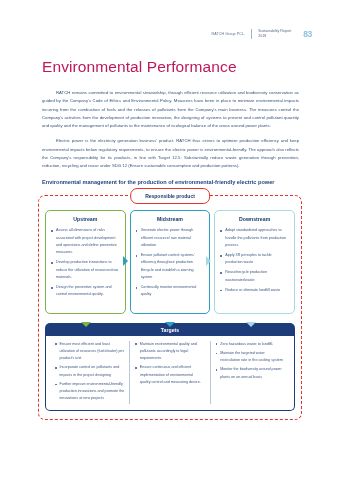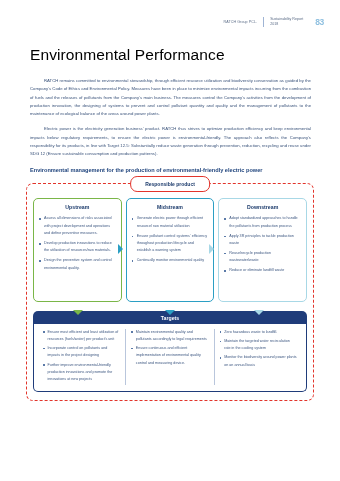--- a/index.html
+++ b/index.html
@@ -6,21 +6,21 @@
   html, body {
     width: 340px; height: 481px;
     background: #ffffff;
     font-family: "Liberation Sans", sans-serif;
     overflow: hidden;
   }
   .page {
     position: relative;
     width: 340px; height: 481px;
     background: #ffffff;
-    padding: 4px;
+    padding: 16px;
   }
 
   
   .header {
     display: flex;
     align-items: center;
     justify-content: flex-end;
     gap: 6px;
     padding: 9px 12px 0 0;
     height: 26px;
@@ -46,21 +46,21 @@
     color: #8fc0e0;
     font-weight: bold;
     margin-left: 6px;
     letter-spacing: -.3px;
   }
 
   
   .title {
     margin: 16px 0 0 26px;
     font-size: 15.5px;
-    color: #000000;
+    color: #be185d;
     font-weight: normal;
     letter-spacing: .1px;
   }
 
   
   .body-wrap { margin: 13px 25px 0 26px; }
   .para {
     font-size: 4.25px;
     line-height: 1.95;
     color: #39527a;

